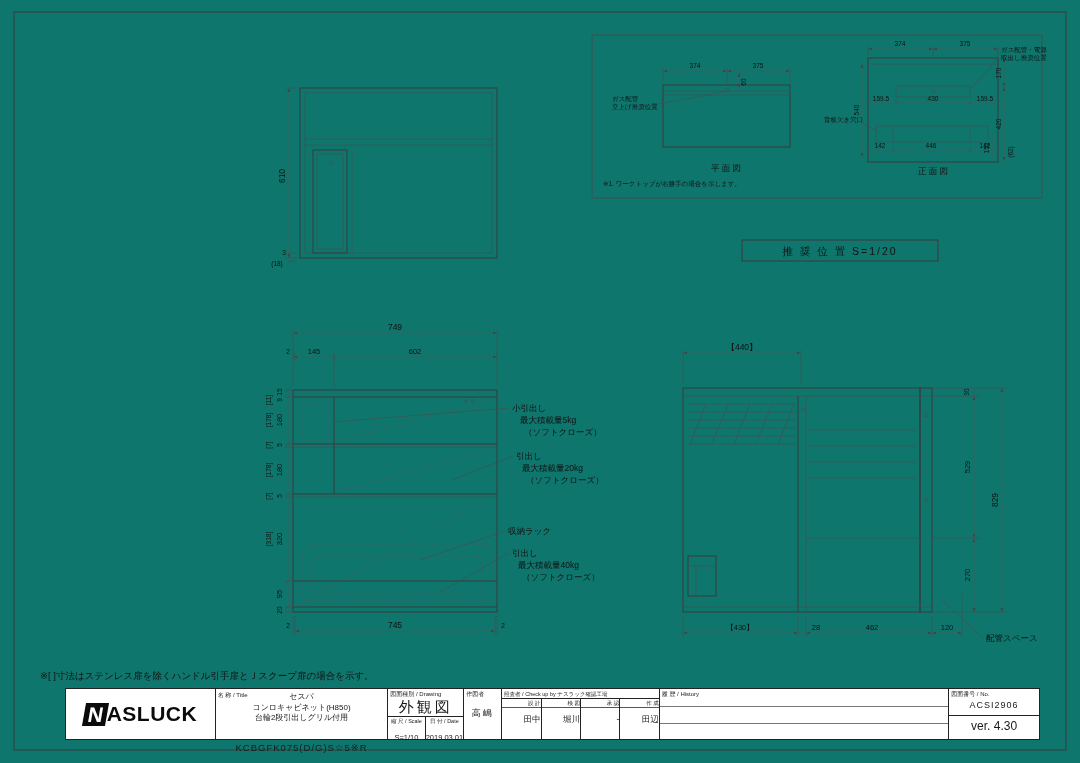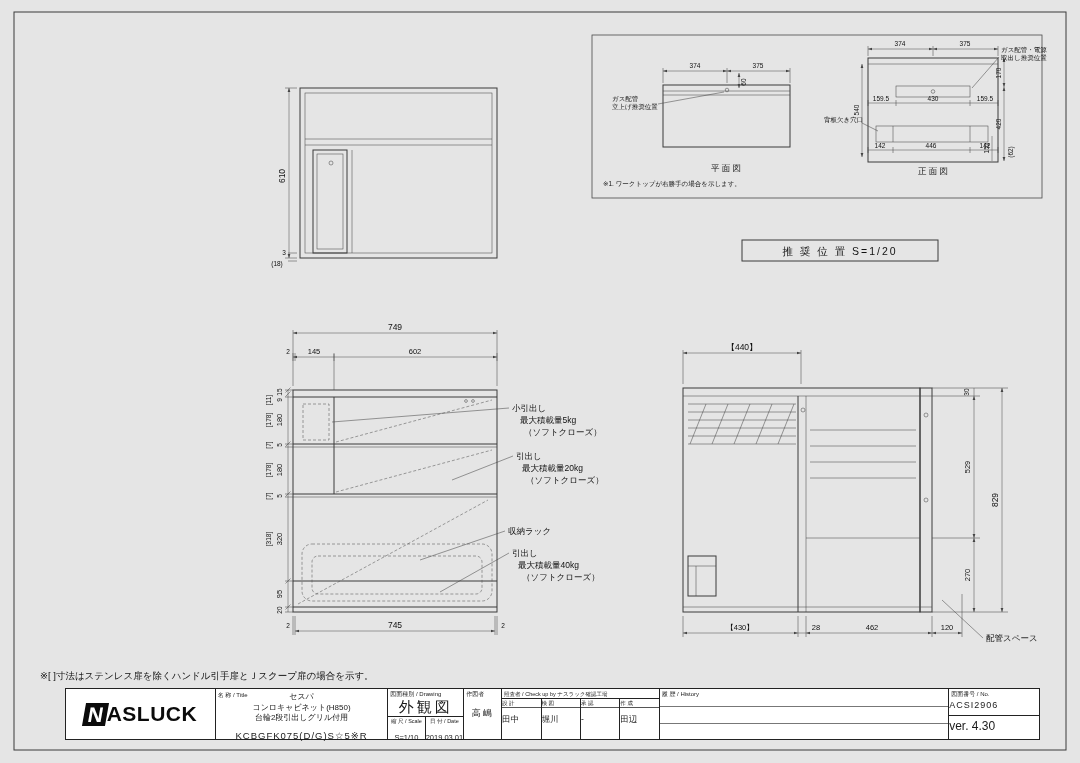--- a/index.html
+++ b/index.html
@@ -1,55 +1,55 @@
 <!DOCTYPE html>
 <html><head>
 <meta charset="utf-8">
 <style>
 *{box-sizing:border-box}
 html,body{margin:0;padding:0}
 body{width:1080px;height:763px;background:#fff}
-.sheet{position:relative;width:1080px;height:763px;background:#e5e5e5;font-family:"Liberation Sans","DejaVu Sans",sans-serif;color:#1a1a1a;overflow:hidden}
+.sheet{position:relative;width:1080px;height:763px;background:#0f766e;font-family:"Liberation Sans","DejaVu Sans",sans-serif;color:#1a1a1a;overflow:hidden}
 .sheet > svg{position:absolute;left:0;top:0}
 svg .ln{stroke:#3b3b3b;stroke-width:1;fill:none}
 svg .th{stroke:#4a4a4a;stroke-width:0.55;fill:none}
 svg .dm{stroke:#555;stroke-width:0.55;fill:none}
 svg .dsf{stroke:#555;stroke-width:0.55;fill:none;stroke-dasharray:3 2}
 svg text{fill:#111;font-family:"Liberation Sans","DejaVu Sans",sans-serif}
 .t6{font-size:6.5px}.t7{font-size:7.5px}.t8{font-size:8.5px}.t9{font-size:9.5px}.t10{font-size:10.5px}
 .mid{text-anchor:middle}
 
 .tblock{position:absolute;left:65px;top:688px;width:975px;height:52px;border:1.2px solid #222;display:flex;background:#fff}
 .tbc{position:relative;height:100%;border-right:1px solid #222}
 .tbc:last-child{border-right:none}
 .hdr{position:absolute;top:1px;left:2px;font-size:6px;color:#222;white-space:nowrap}
 .tb-logo{width:150px;display:flex;align-items:center;justify-content:center}
 .logo-n{display:inline-block;background:#0b0b0b;color:#fff;font-weight:700;font-size:21px;line-height:23px;padding:0 4px;transform:skewX(-10deg)}
 .logo-rest{font-weight:700;font-size:21px;letter-spacing:.5px;color:#0b0b0b}
 .tb-title{width:173px;text-align:center;font-size:8px;line-height:10.5px;padding-top:3px}
-.tb-title .big{font-size:9.5px;letter-spacing:1px;margin-top:7px;white-space:nowrap}
+.tb-title .big{font-size:9.5px;letter-spacing:1px;margin-top:19px;white-space:nowrap}
 .tb-draw{width:76px}
 .dtype{margin-top:9px;text-align:center;font-size:15px;letter-spacing:3px}
 .subrow{position:absolute;bottom:0;left:0;width:100%;height:23px;border-top:1px solid #222;display:flex}
 .sub{flex:1;position:relative;text-align:center;border-right:1px solid #222}
 .sub:last-child{border-right:none}
 .sub .h{font-size:5.5px;margin-top:1px;white-space:nowrap}
 .sub .v{font-size:7.5px;margin-top:8px;white-space:nowrap}
 .tb-drawn{width:38px;text-align:center}
 .tb-drawn .v{margin-top:18px;font-size:9px;letter-spacing:2px}
 .tb-check{width:158px}
 .chk-hdr{font-size:5.5px;height:10px;line-height:10px;padding-left:2px;border-bottom:1px solid #222;white-space:nowrap;overflow:hidden}
 .chk-cells{display:flex;height:40px}
-.cc{flex:1;border-right:1px solid #222;text-align:left;position:relative}
+.cc{flex:1;border-right:1px solid #222;text-align:right;position:relative}
 .cc:last-child{border-right:none}
 .cc .h{font-size:5.5px;height:9px;line-height:9px;border-bottom:1px solid #555}
 .cc .v{font-size:8.5px;margin-top:6px}
 .tb-history{width:290px}
 .tb-history .hl{position:absolute;left:0;width:100%;height:0;border-top:1px solid #777}
-.tb-no{width:90px;text-align:left}
+.tb-no{width:90px;text-align:center}
 .tb-no .nv{margin-top:11px;font-size:9px;letter-spacing:1px}
 .tb-no .dv{border-top:1px solid #222;margin-top:5px;padding-top:3px;font-size:12px}
 </style>
 </head>
 <body>
 
 <div class="sheet">
 
 <svg width="1080" height="763" viewBox="0 0 1080 763">
 <defs>

